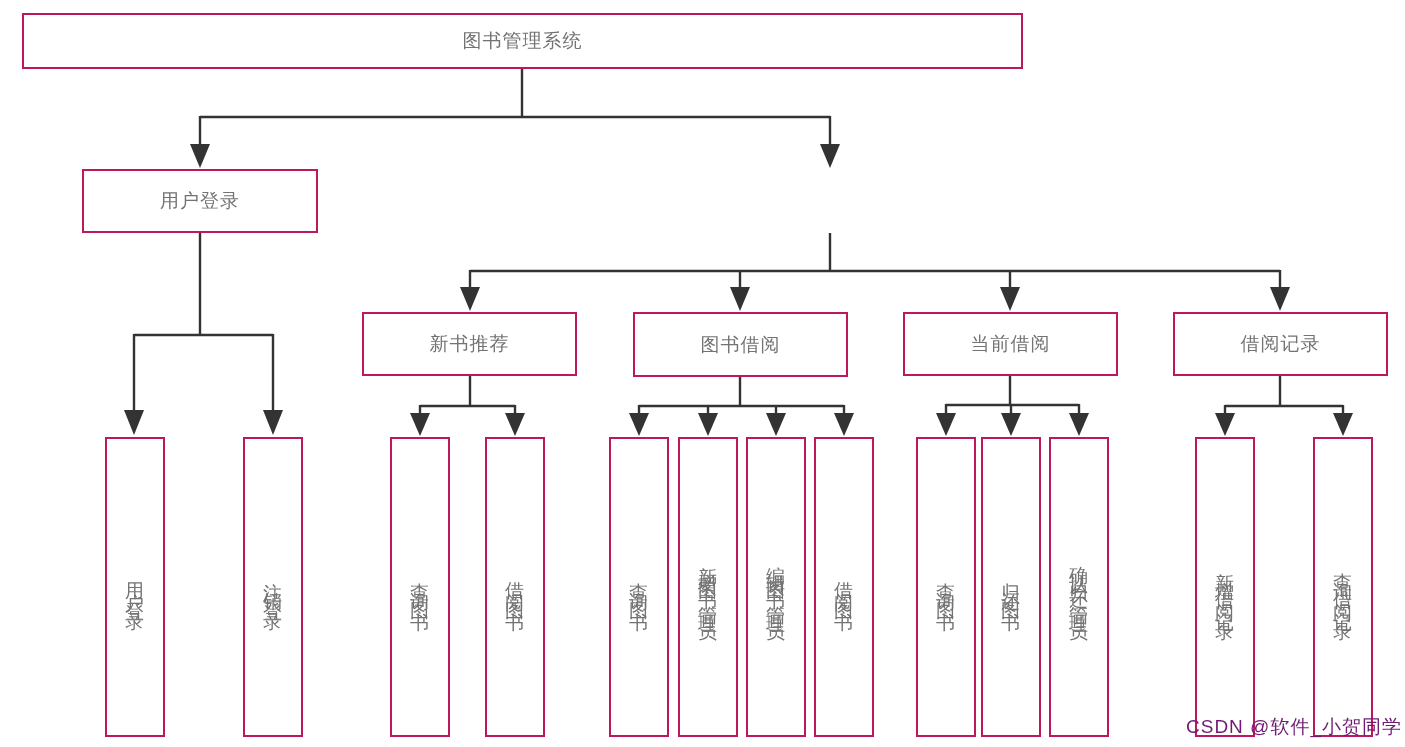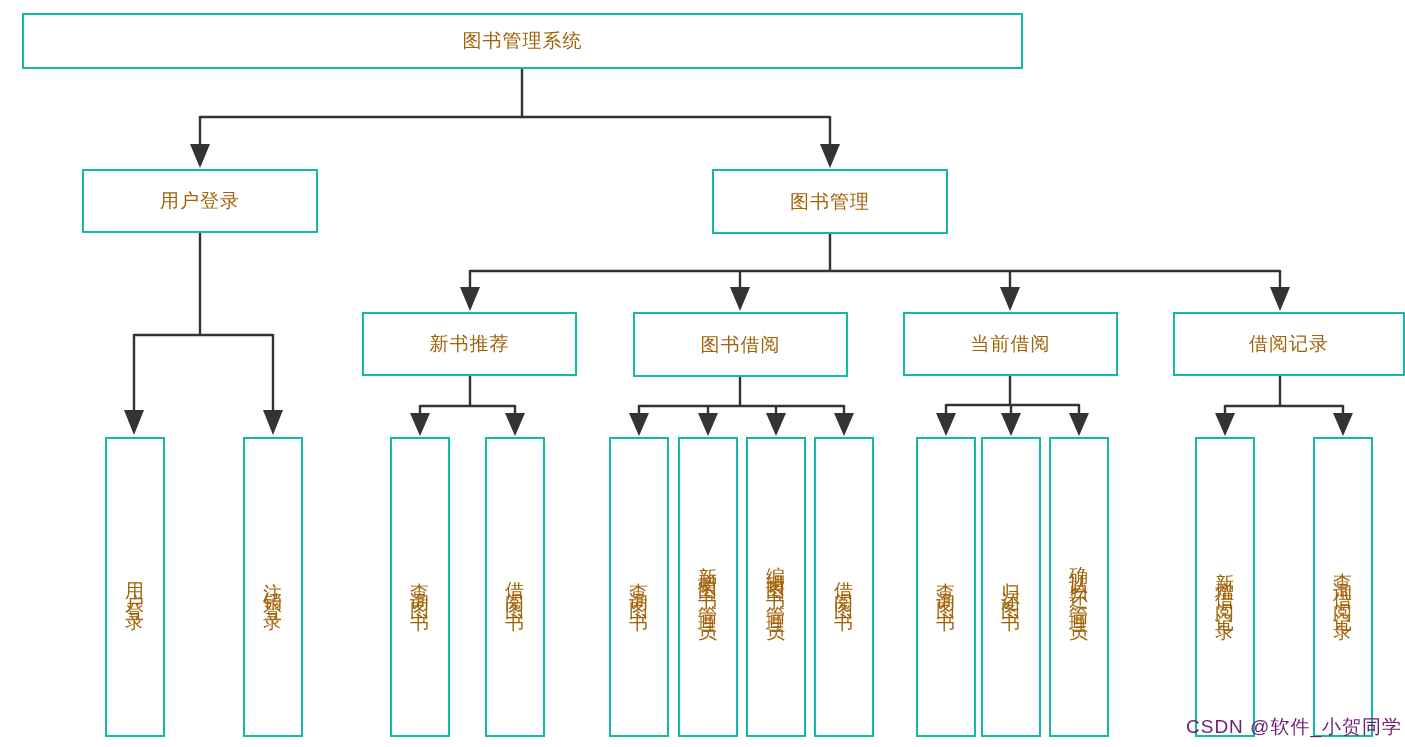--- a/index.html
+++ b/index.html
@@ -20,25 +20,25 @@
   svg.wires path {
     fill: none;
     stroke: #333333;
     stroke-width: 2.4;
   }
   svg.wires polygon { fill: #333333; stroke: none; }
   .box {
     position: absolute;
     box-sizing: border-box;
     background: #ffffff;
-    border: 2px solid #14b8a6;
+    border: 2px solid #be185d;
     display: flex;
     align-items: center;
     justify-content: center;
-    color: #a16207;
+    color: #737373;
     z-index: 2;
   }
   .hlabel {
     font-size: 19px;
     letter-spacing: 1px;
     white-space: nowrap;
   }
   .vtext {
     writing-mode: vertical-rl;
     text-orientation: mixed;
@@ -106,34 +106,31 @@
     </g>
   </svg>
 
   <div class="box" style="left:22px; top:13px; width:1001px; height:56px;">
     <span class="hlabel">图书管理系统</span>
   </div>
 
   <div class="box" style="left:82px; top:169px; width:236px; height:64px;">
     <span class="hlabel">用户登录</span>
   </div>
-  <div class="box" style="left:712px; top:169px; width:236px; height:65px;">
-    <span class="hlabel">图书管理</span>
-  </div>
 
   <div class="box" style="left:362px; top:312px; width:215px; height:64px;">
     <span class="hlabel">新书推荐</span>
   </div>
   <div class="box" style="left:633px; top:312px; width:215px; height:65px;">
     <span class="hlabel">图书借阅</span>
   </div>
   <div class="box" style="left:903px; top:312px; width:215px; height:64px;font-family:Liberation Serif, serif;">
     <span class="hlabel">当前借阅</span>
   </div>
-  <div class="box" style="left:1173px; top:312px; width:232px; height:64px;">
+  <div class="box" style="left:1173px; top:312px; width:215px; height:64px;">
     <span class="hlabel">借阅记录</span>
   </div>
 
   <div class="box" style="left:105px; top:437px; width:60px; height:300px;">
     <span class="vtext">用户登录</span>
   </div>
   <div class="box" style="left:243px; top:437px; width:60px; height:300px;">
     <span class="vtext">注销登录</span>
   </div>
 

